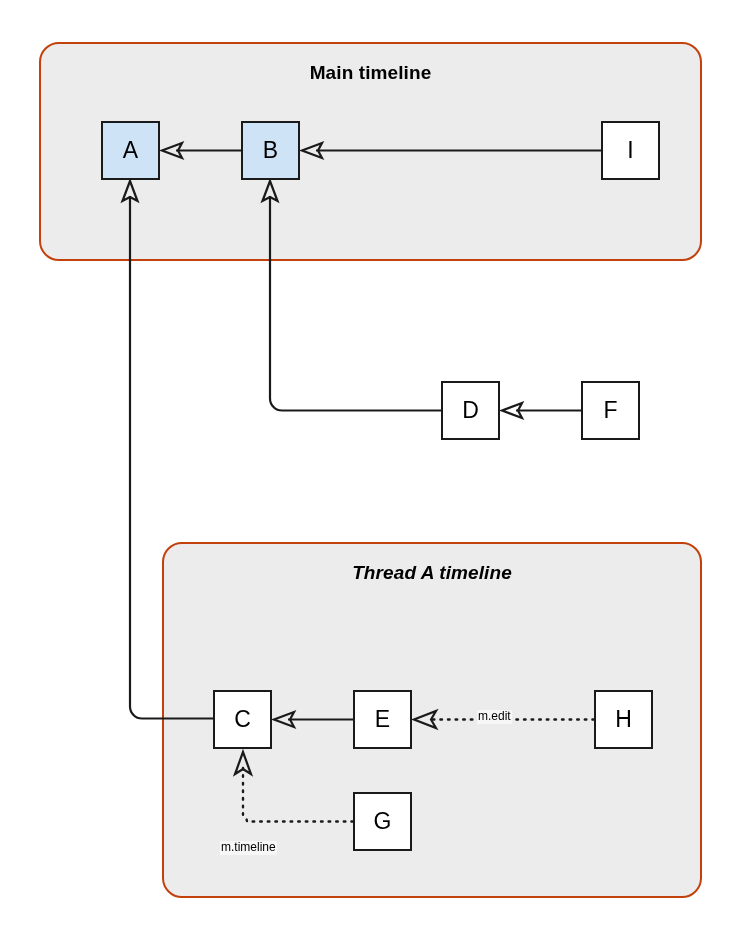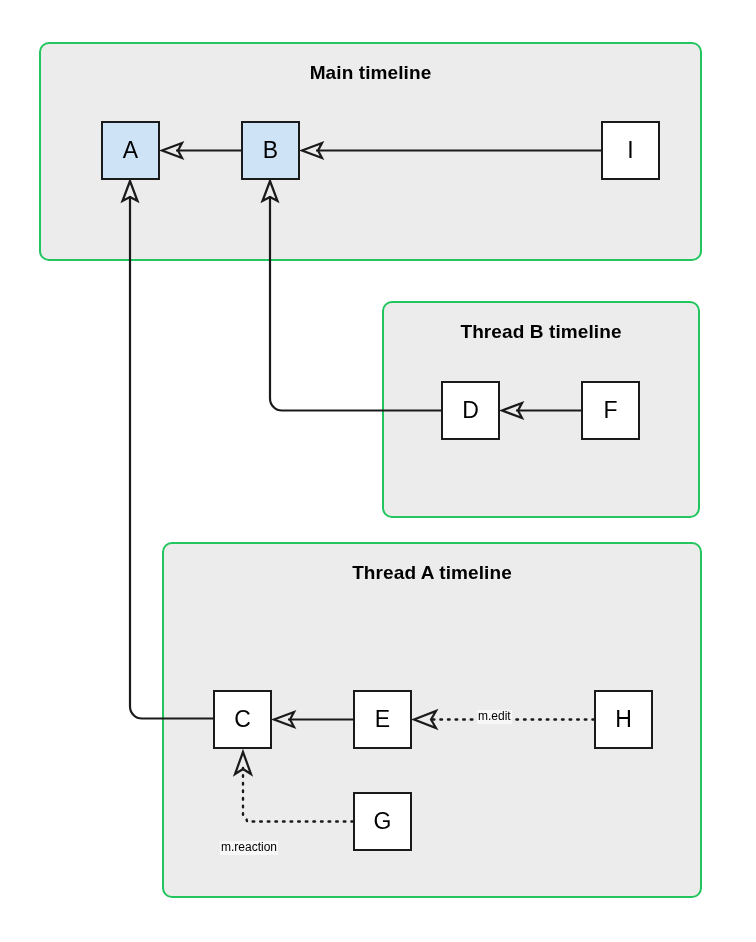--- a/index.html
+++ b/index.html
@@ -16,22 +16,22 @@
   }
   #canvas {
     position: absolute;
     inset: 0;
     width: 756px;
     height: 942px;
   }
   .group-box {
     position: absolute;
     background: #ececec;
-    border: 2px solid #22c55e;
-    border-radius: 10px;
+    border: 2px solid #c2410c;
+    border-radius: 20px;
     box-sizing: border-box;
   }
   .group-title {
     position: absolute;
     left: 0;
     right: 0;
     text-align: center;
     font-size: 19px;
     font-weight: bold;
     color: #000000;
@@ -85,25 +85,22 @@
 </style>
 </head>
 <body>
 
 <div id="canvas">
 
   <div class="group-box" style="left:39px; top:42px; width:663px; height:219px;">
     <div class="group-title" style="top:18px;">Main timeline</div>
   </div>
 
-  <div class="group-box" style="left:382px; top:301px; width:318px; height:217px;">
-    <div class="group-title" style="top:18px;">Thread B timeline</div>
-  </div>
 
-  <div class="group-box" style="left:162px; top:542px; width:540px; height:356px;">
+  <div class="group-box" style="left:162px; top:542px; width:540px; height:356px;font-style:italic;">
     <div class="group-title" style="top:18px;">Thread A timeline</div>
   </div>
 
   <svg class="wires" viewBox="0 0 756 942" width="756" height="942">
 
     <g>
       <line x1="241" y1="150.5" x2="176" y2="150.5"></line>
       <path class="arrowhead" d="M162,150.5 L182,143 L178,150.5 L182,158 Z"></path>
     </g>
 
@@ -156,15 +153,15 @@
   <div class="node" style="left:213px; top:690px; width:59px; height:59px;">C</div>
 
   <div class="node" style="left:353px; top:690px; width:59px; height:59px;">E</div>
 
   <div class="node" style="left:594px; top:690px; width:59px; height:59px;">H</div>
 
   <div class="node" style="left:353px; top:792px; width:59px; height:59px;">G</div>
 
   <div class="edge-label" style="left:477px; top:710px;">m.edit</div>
 
-  <div class="edge-label" style="left:220px; top:841px;">m.reaction</div>
+  <div class="edge-label" style="left:220px; top:841px;">m.timeline</div>
 
 </div>
 
 </body></html>

